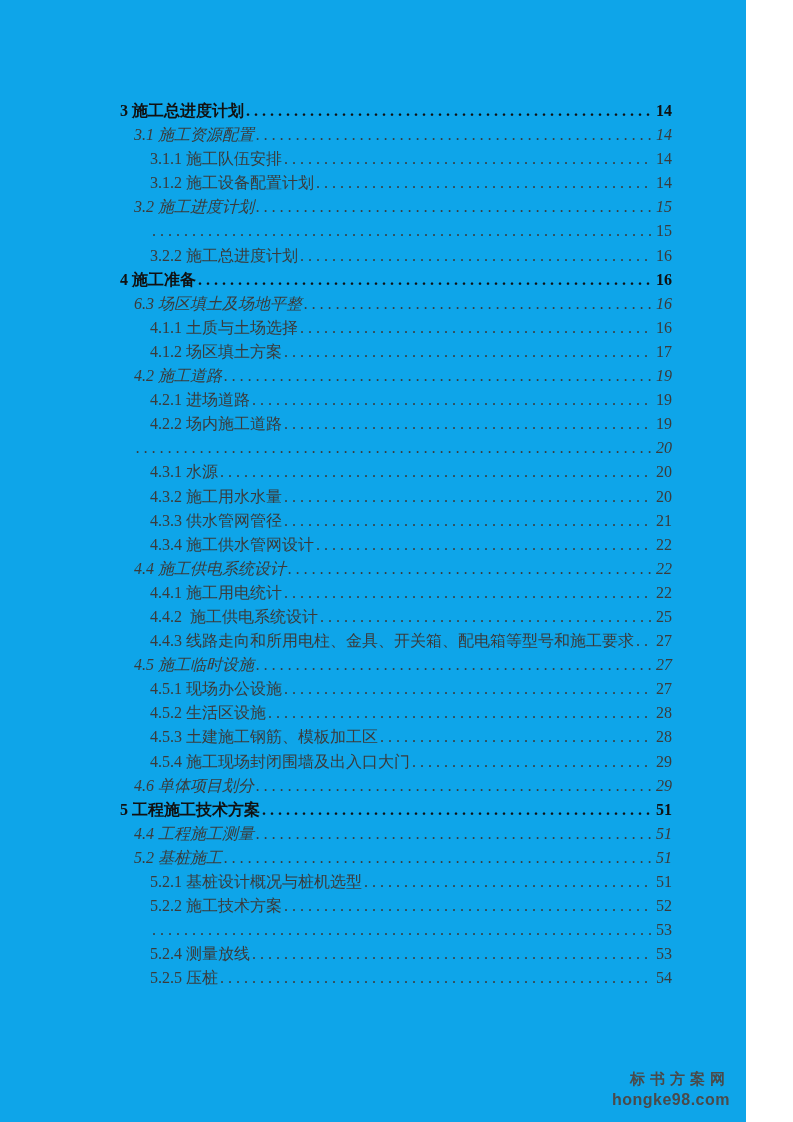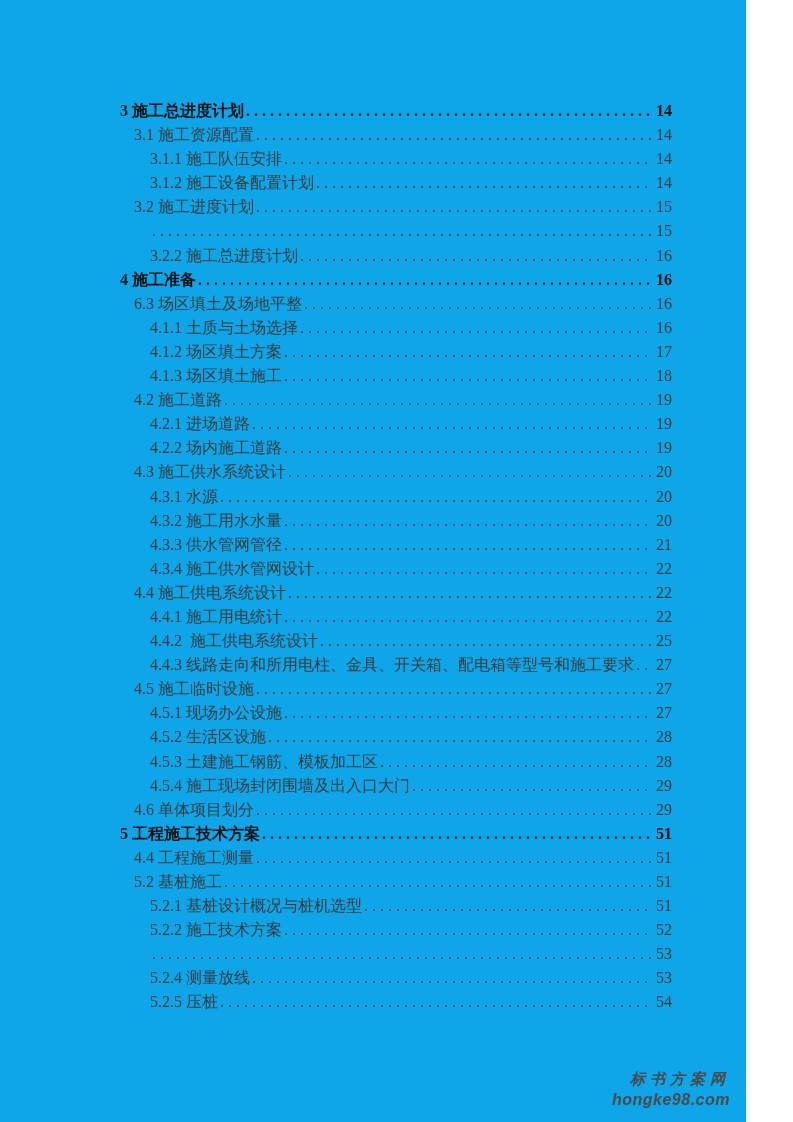--- a/index.html
+++ b/index.html
@@ -40,34 +40,33 @@
     white-space: nowrap;
     padding-left: 2px;
   }
   .row .leader::after {
     content: ". . . . . . . . . . . . . . . . . . . . . . . . . . . . . . . . . . . . . . . . . . . . . . . . . . . . . . . . . . . . . . . . . . . . . . . . . . . . . . . . . . . . . . . . . . . . . . . . . . . . . . . . . . . . . . . . . . . .";
   }
   .row .pagenum {
     flex: 0 0 auto;
     padding-left: 5px;
   }
-  .row.lvl2 { padding-left: 14px; }
+  .row.lvl2 { padding-left: 14px; font-style: italic; }
   .row.lvl3 { padding-left: 30px; }
   .row.bold {
     font-weight: 700;
     color: #111111;
   }
   .watermark {
     position: absolute;
     right: 16px;
     bottom: 10px;
     text-align: right;
     color: #4a4a4a;
     font-family: "Liberation Sans", "DejaVu Sans", sans-serif;
-    font-style: italic;
   }
   .wm1 {
     font-size: 15px;
     font-weight: 700;
     letter-spacing: 5px;
     line-height: 18px;
   }
   .wm2 {
     font-size: 16px;
     font-weight: 700;
@@ -127,42 +126,36 @@
       <div class="row lvl3">
     <span class="label">4.1.1 土质与土场选择</span>
     <span class="leader"></span>
     <span class="pagenum">16</span>
   </div>
       <div class="row lvl3">
     <span class="label">4.1.2 场区填土方案</span>
     <span class="leader"></span>
     <span class="pagenum">17</span>
   </div>
-      <div class="row lvl3">
-    <span class="label">4.1.3 场区填土施工</span>
-    <span class="leader"></span>
-    <span class="pagenum">18</span>
-  </div>
       <div class="row lvl2">
     <span class="label">4.2 施工道路</span>
     <span class="leader"></span>
     <span class="pagenum">19</span>
   </div>
       <div class="row lvl3">
     <span class="label">4.2.1 进场道路</span>
     <span class="leader"></span>
     <span class="pagenum">19</span>
   </div>
       <div class="row lvl3">
     <span class="label">4.2.2 场内施工道路</span>
     <span class="leader"></span>
     <span class="pagenum">19</span>
   </div>
       <div class="row lvl2">
-    <span class="label">4.3 施工供水系统设计</span>
     <span class="leader"></span>
     <span class="pagenum">20</span>
   </div>
       <div class="row lvl3">
     <span class="label">4.3.1 水源</span>
     <span class="leader"></span>
     <span class="pagenum">20</span>
   </div>
       <div class="row lvl3">
     <span class="label">4.3.2 施工用水水量</span>

